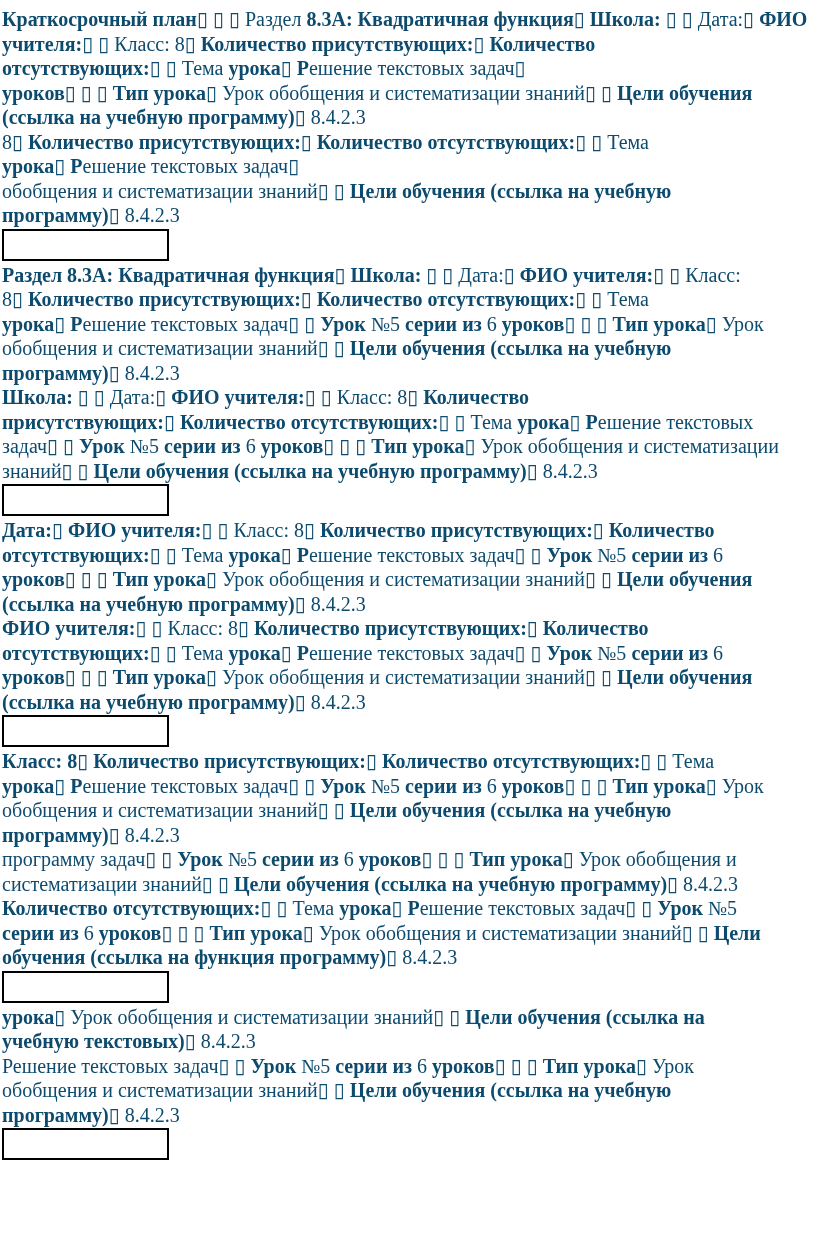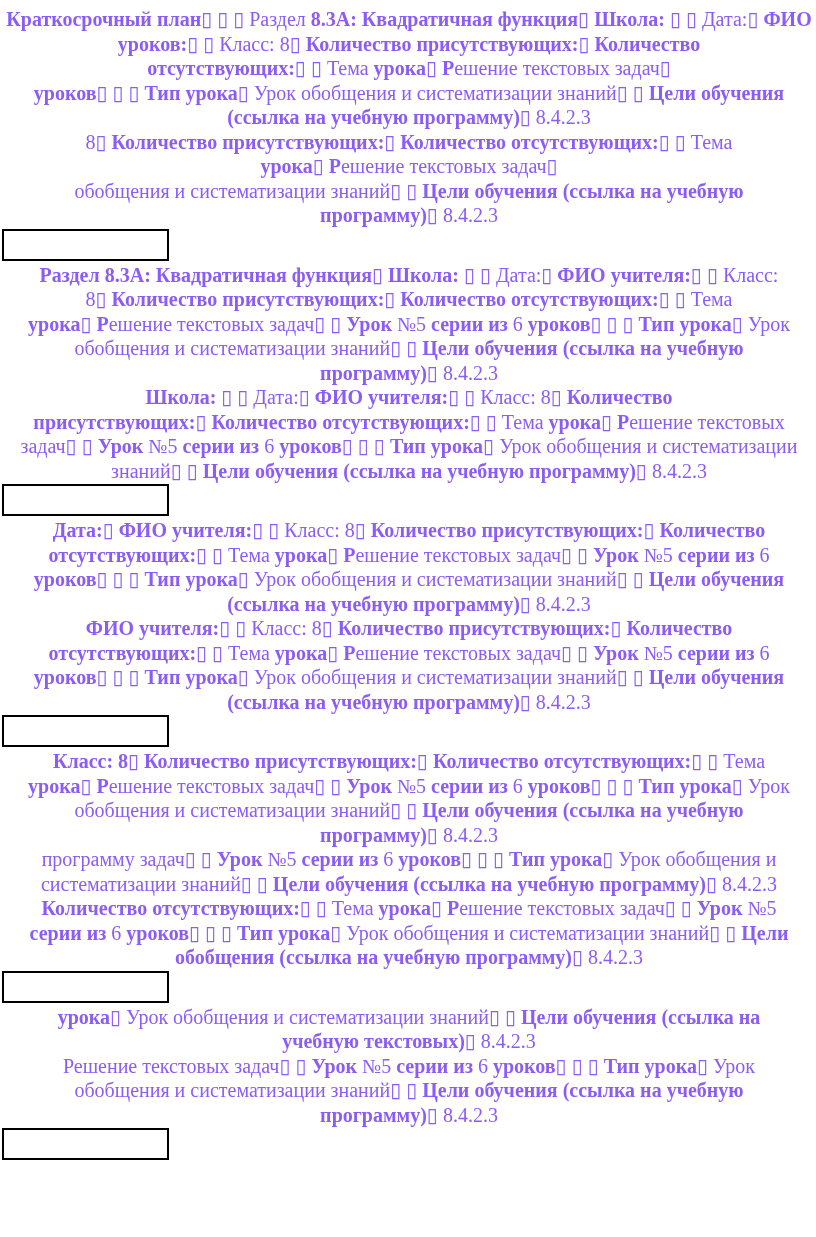--- a/index.html
+++ b/index.html
@@ -32,23 +32,23 @@
     height: 28px;
     border: 2px solid #000000;
     background: #ffffff;
     margin: 1px 0 2px 0;
   }
 </style>
 </head>
 <body>
 
 <div class="page">
-  <div id="doc-content" style="color: #8b5cf6; text-align: center;">
+  <div id="doc-content" style="color: #0c4a6e;">
       <div class="line"><span class="seg b">Краткосрочный план▯</span><span class="seg"> ▯ ▯ Раздел </span><span class="seg b">8.3А: Квадратичная функция▯ Школа: </span><span class="seg">▯ ▯ Дата:▯ </span><span class="seg b">ФИО</span></div>
-      <div class="line"><span class="seg b">уроков:▯</span><span class="seg"> ▯ Класс: 8▯ </span><span class="seg b">Количество присутствующих:▯ Количество</span></div>
+      <div class="line"><span class="seg b">учителя:▯</span><span class="seg"> ▯ Класс: 8▯ </span><span class="seg b">Количество присутствующих:▯ Количество</span></div>
       <div class="line"><span class="seg b">отсутствующих:▯</span><span class="seg"> ▯ Тема </span><span class="seg b">урока▯ Р</span><span class="seg">ешение текстовых задач▯</span></div>
       <div class="line"><span class="seg b">уроков▯</span><span class="seg"> ▯ ▯ </span><span class="seg b">Тип урока▯</span><span class="seg"> Урок обобщения и систематизации знаний▯ ▯ </span><span class="seg b">Цели обучения</span></div>
       <div class="line"><span class="seg b">(ссылка на учебную программу)▯</span><span class="seg"> 8.4.2.3</span></div>
       <div class="line"><span class="seg">8▯ </span><span class="seg b">Количество присутствующих:▯ Количество отсутствующих:▯</span><span class="seg"> ▯ Тема</span></div>
       <div class="line"><span class="seg b">урока▯ Р</span><span class="seg">ешение текстовых задач▯</span></div>
       <div class="line"><span class="seg">обобщения и систематизации знаний▯ ▯ </span><span class="seg b">Цели обучения (ссылка на учебную</span></div>
       <div class="line"><span class="seg b">программу)▯</span><span class="seg"> 8.4.2.3</span></div>
       <div class="placeholder-box" style="border-color: rgb(0, 0, 0);"></div>
       <div class="line"><span class="seg b">Раздел 8.3А: Квадратичная функция▯ Школа: </span><span class="seg">▯ ▯ Дата:▯ </span><span class="seg b">ФИО учителя:▯</span><span class="seg"> ▯ Класс:</span></div>
       <div class="line"><span class="seg">8▯ </span><span class="seg b">Количество присутствующих:▯ Количество отсутствующих:▯</span><span class="seg"> ▯ Тема</span></div>
@@ -70,21 +70,21 @@
       <div class="line"><span class="seg b">(ссылка на учебную программу)▯</span><span class="seg"> 8.4.2.3</span></div>
       <div class="placeholder-box" style="border-color: rgb(0, 0, 0);"></div>
       <div class="line"><span class="seg b">Класс: 8▯ Количество присутствующих:▯ Количество отсутствующих:▯</span><span class="seg"> ▯ Тема</span></div>
       <div class="line"><span class="seg b">урока▯ Р</span><span class="seg">ешение текстовых задач▯ ▯ </span><span class="seg b">Урок </span><span class="seg">№5 </span><span class="seg b">серии из </span><span class="seg">6 </span><span class="seg b">уроков▯</span><span class="seg"> ▯ ▯ </span><span class="seg b">Тип урока▯</span><span class="seg"> Урок</span></div>
       <div class="line"><span class="seg">обобщения и систематизации знаний▯ ▯ </span><span class="seg b">Цели обучения (ссылка на учебную</span></div>
       <div class="line"><span class="seg b">программу)▯</span><span class="seg"> 8.4.2.3</span></div>
       <div class="line"><span class="seg">программу задач▯ ▯ </span><span class="seg b">Урок </span><span class="seg">№5 </span><span class="seg b">серии из </span><span class="seg">6 </span><span class="seg b">уроков▯</span><span class="seg"> ▯ ▯ </span><span class="seg b">Тип урока▯</span><span class="seg"> Урок обобщения и</span></div>
       <div class="line"><span class="seg">систематизации знаний▯ ▯ </span><span class="seg b">Цели обучения (ссылка на учебную программу)▯</span><span class="seg"> 8.4.2.3</span></div>
       <div class="line"><span class="seg b">Количество отсутствующих:▯</span><span class="seg"> ▯ Тема </span><span class="seg b">урока▯ Р</span><span class="seg">ешение текстовых задач▯ ▯ </span><span class="seg b">Урок </span><span class="seg">№5</span></div>
       <div class="line"><span class="seg b">серии из </span><span class="seg">6 </span><span class="seg b">уроков▯</span><span class="seg"> ▯ ▯ </span><span class="seg b">Тип урока▯</span><span class="seg"> Урок обобщения и систематизации знаний▯ ▯ </span><span class="seg b">Цели</span></div>
-      <div class="line"><span class="seg b">обобщения (ссылка на учебную программу)▯</span><span class="seg"> 8.4.2.3</span></div>
+      <div class="line"><span class="seg b">обучения (ссылка на функция программу)▯</span><span class="seg"> 8.4.2.3</span></div>
       <div class="placeholder-box" style="border-color: rgb(0, 0, 0);"></div>
       <div class="line"><span class="seg b">урока▯</span><span class="seg"> Урок обобщения и систематизации знаний▯ ▯ </span><span class="seg b">Цели обучения (ссылка на</span></div>
       <div class="line"><span class="seg b">учебную текстовых)▯</span><span class="seg"> 8.4.2.3</span></div>
       <div class="line"><span class="seg">Решение текстовых задач▯ ▯ </span><span class="seg b">Урок </span><span class="seg">№5 </span><span class="seg b">серии из </span><span class="seg">6 </span><span class="seg b">уроков▯</span><span class="seg"> ▯ ▯ </span><span class="seg b">Тип урока▯</span><span class="seg"> Урок</span></div>
       <div class="line"><span class="seg">обобщения и систематизации знаний▯ ▯ </span><span class="seg b">Цели обучения (ссылка на учебную</span></div>
       <div class="line"><span class="seg b">программу)▯</span><span class="seg"> 8.4.2.3</span></div>
       <div class="placeholder-box" style="border-color: rgb(0, 0, 0);"></div>
     </div>
 </div>
 

